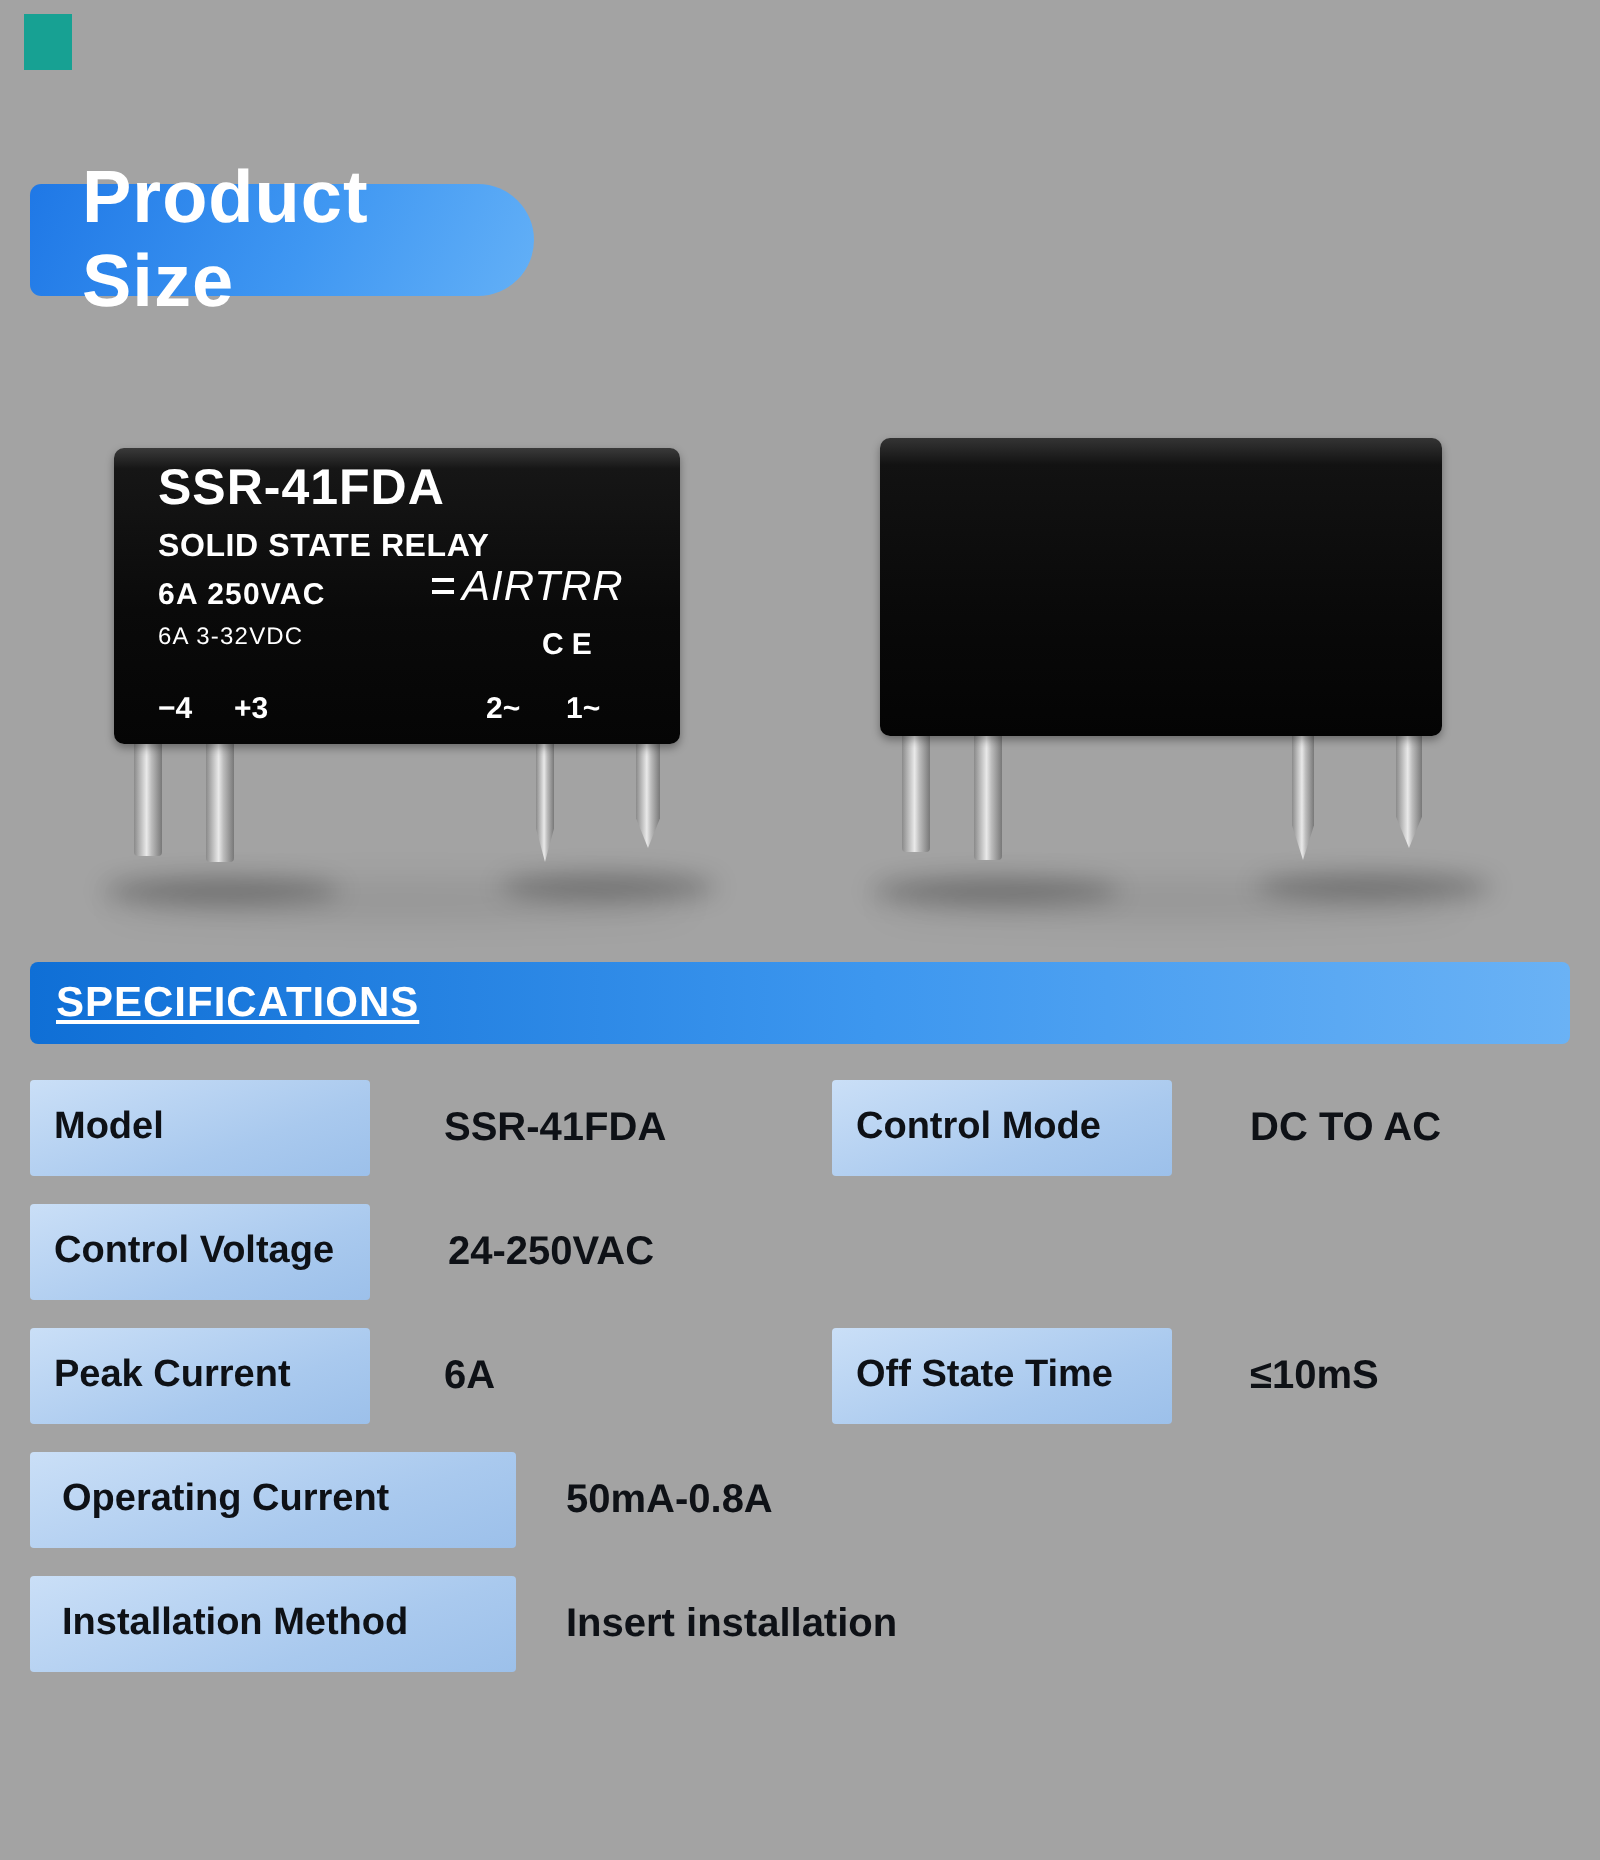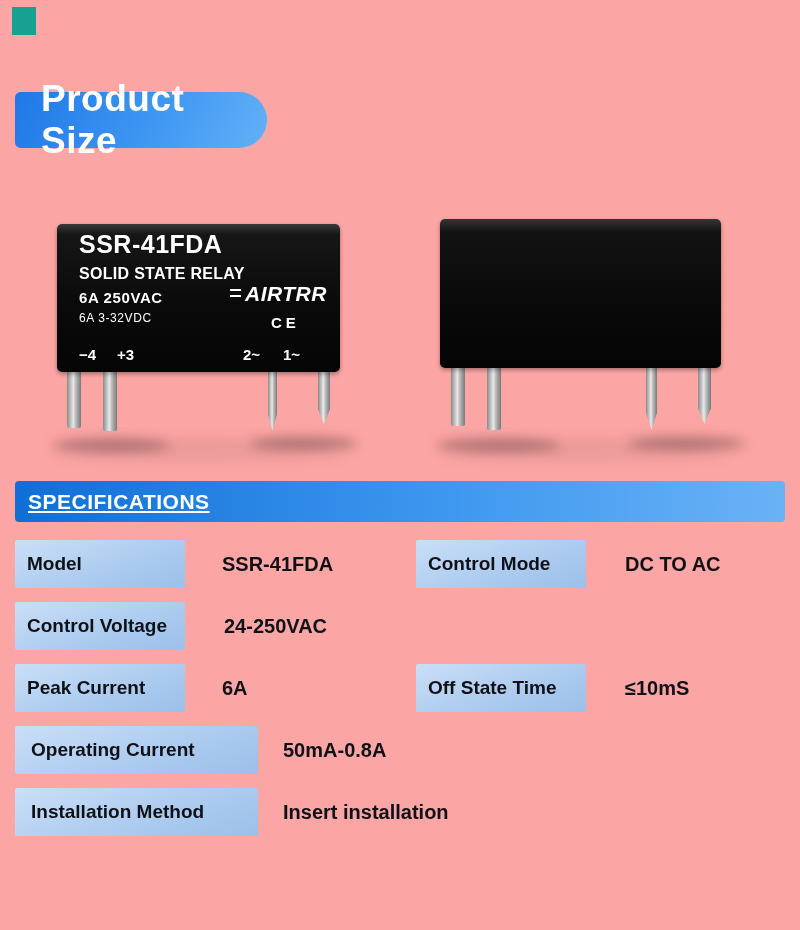--- a/index.html
+++ b/index.html
@@ -1,17 +1,17 @@
 <!DOCTYPE html>
 <html><head>
 <meta charset="utf-8">
 <style>
   html,body{margin:0;padding:0;background:#ffffff;}
   .page{
-    position:relative;width:800px;height:930px;background:#fca5a5;overflow:hidden;
+    position:relative;width:800px;height:930px;background:#a3a3a3;overflow:hidden;
     font-family:"Liberation Sans", sans-serif;color:#0e1116;
   }
   
   .corner-accent{position:absolute;left:12px;top:7px;width:24px;height:28px;background:#17a193;}
 
   
   .title-badge{
     position:absolute;left:15px;top:92px;width:252px;height:56px;
     background:linear-gradient(115deg,#1f78e6 0%,#3f97f2 55%,#63b0f7 100%);
     border-radius:6px 30px 30px 6px;
@@ -25,21 +25,21 @@
     box-shadow:0 2px 4px rgba(0,0,0,0.35);}
   .relay-front{left:57px;top:224px;width:283px;height:148px;}
   .relay-back{left:440px;top:219px;width:281px;height:149px;
     background:linear-gradient(180deg,#343434 0%,#121212 9%,#090909 60%,#040404 100%);}
 
   .relay .txt{position:absolute;color:#ffffff;white-space:nowrap;}
   .r-model{left:22px;top:6px;font-size:25px;font-weight:700;letter-spacing:0.5px;}
   .r-sub{left:22px;top:41px;font-size:16px;font-weight:700;letter-spacing:0.3px;}
   .r-rat1{left:22px;top:65px;font-size:15px;font-weight:700;letter-spacing:0.6px;}
   .r-rat2{left:22px;top:87px;font-size:12px;font-weight:400;letter-spacing:0.6px;}
-  .r-brand{left:188px;top:58px;font-size:21px;font-weight:700;font-style:italic;letter-spacing:0.5px;}
+  .r-brand{left:174px;top:58px;font-size:21px;font-weight:400;font-style:italic;letter-spacing:0.5px;}
   .r-brand::before{content:"";position:absolute;left:-15px;top:7px;width:11px;height:2px;background:#ffffff;box-shadow:0 6px 0 #ffffff;}
   .r-ce{left:214px;top:90px;font-size:15px;font-weight:700;letter-spacing:4px;}
   .r-pin-label{font-size:15px;font-weight:700;top:122px;}
   .pl-4{left:22px;} .pl-3{left:60px;} .pl-2{left:186px;} .pl-1{left:226px;}
 
   
   .pin{position:absolute;background:linear-gradient(90deg,#8a8a8a 0%,#e9e9e9 45%,#bdbdbd 62%,#787878 100%);
     border-radius:0 0 2px 2px;}
   .pin.pointed{clip-path:polygon(0 0,100% 0,100% 72%,50% 100%,0 72%);border-radius:0;}
 

